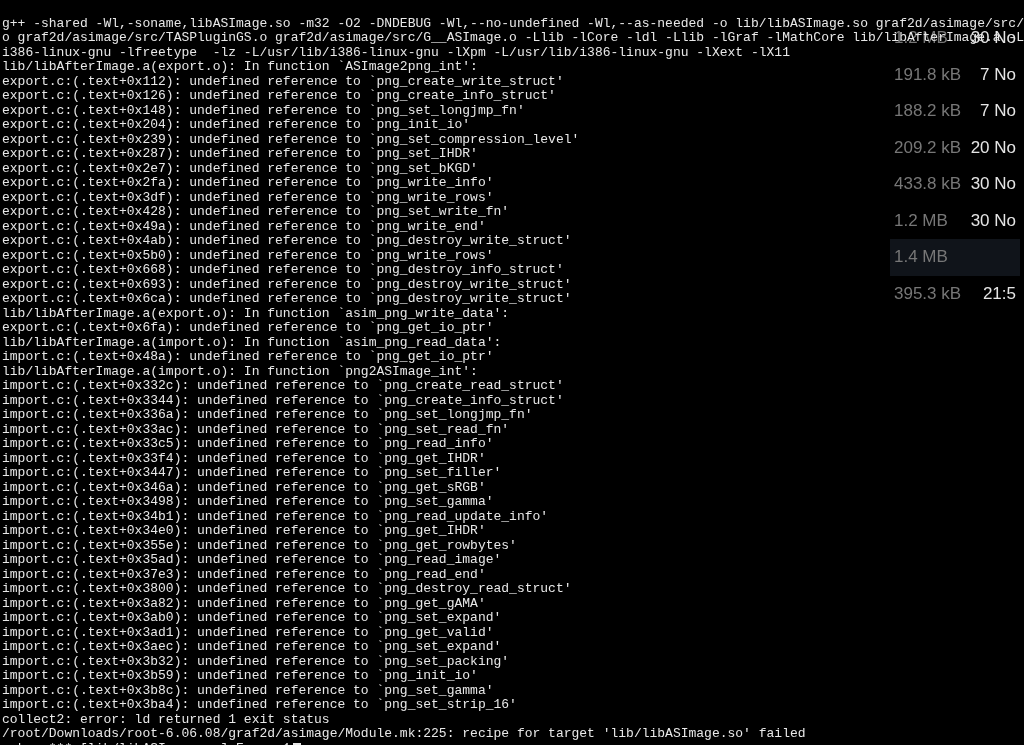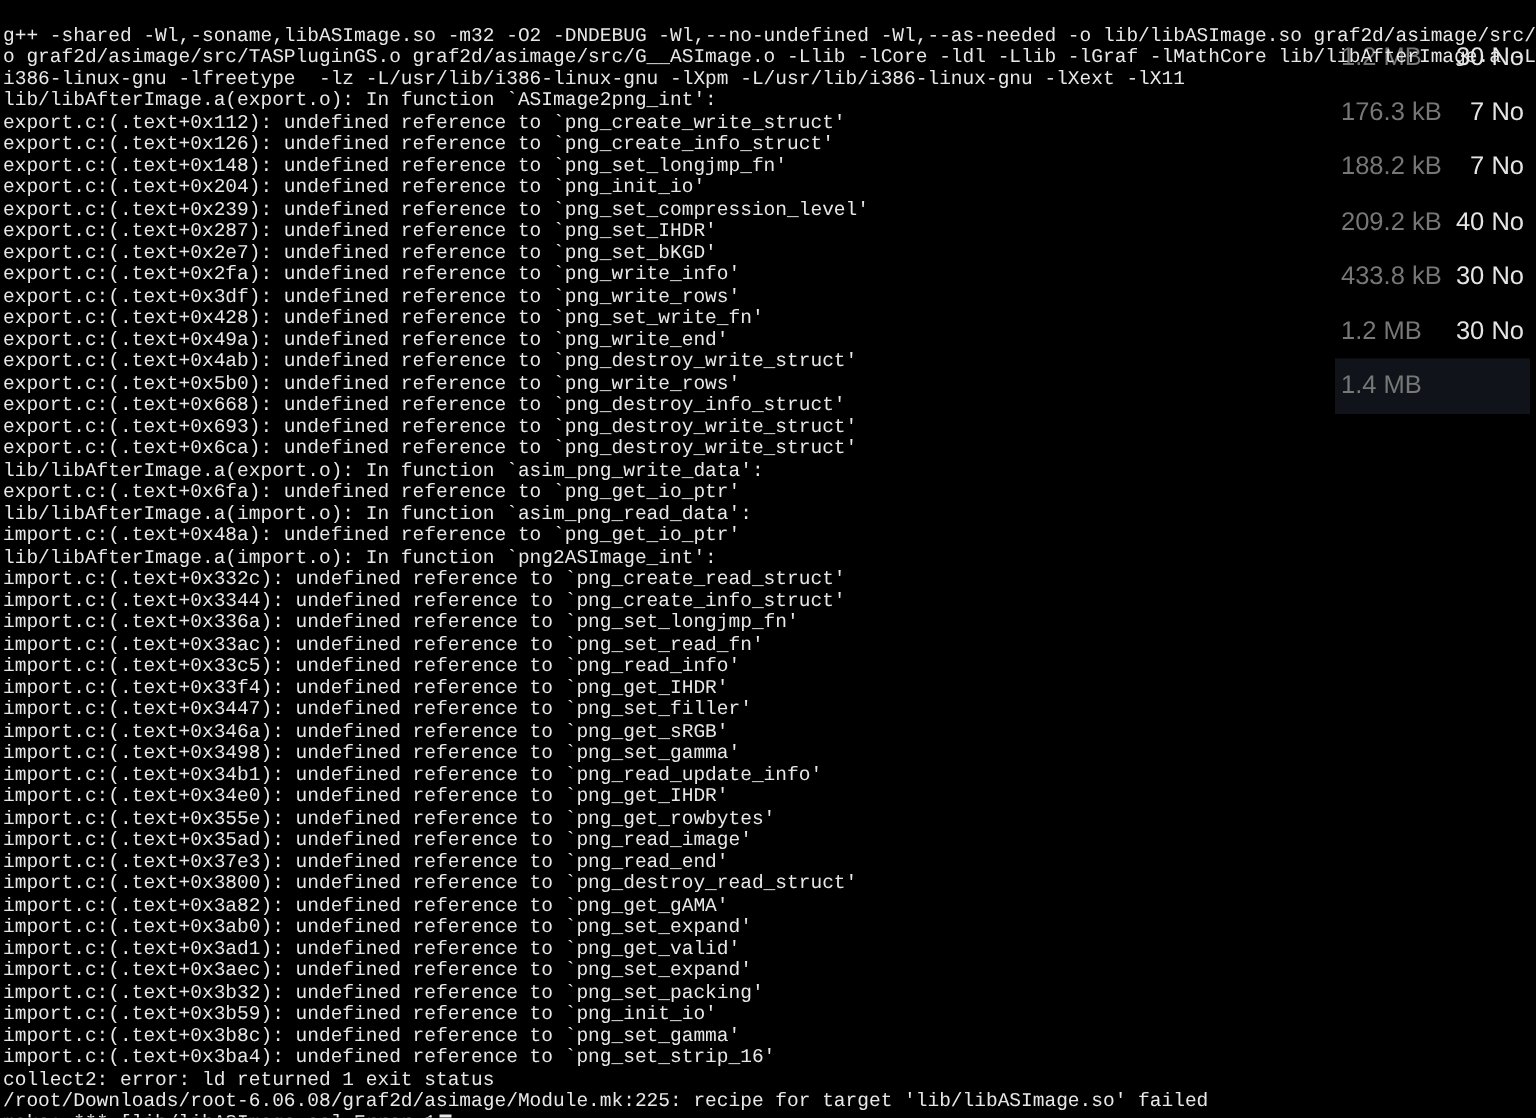--- a/index.html
+++ b/index.html
@@ -64,39 +64,43 @@
   </style>
 </head>
 <body>
 
 <div class="background-files">
 <div class="bg-row">
       <span class="bg-size">1.2 MB</span>
       <span class="bg-date">30 No</span>
     </div>
     <div class="bg-row">
-      <span class="bg-size">176.3 kB</span>
+      <span class="bg-size">191.8 kB</span>
       <span class="bg-date">7 No</span>
     </div>
     <div class="bg-row">
       <span class="bg-size">188.2 kB</span>
       <span class="bg-date">7 No</span>
     </div>
     <div class="bg-row">
       <span class="bg-size">209.2 kB</span>
-      <span class="bg-date">40 No</span>
+      <span class="bg-date">20 No</span>
     </div>
     <div class="bg-row">
       <span class="bg-size">433.8 kB</span>
       <span class="bg-date">30 No</span>
     </div>
     <div class="bg-row">
       <span class="bg-size">1.2 MB</span>
       <span class="bg-date">30 No</span>
     </div>
     <div class="bg-row highlight">
       <span class="bg-size">1.4 MB</span>
       <span class="bg-date"></span>
     </div>
+    <div class="bg-row">
+      <span class="bg-size">395.3 kB</span>
+      <span class="bg-date">21:5</span>
+    </div>
   </div>
 
 <div class="terminal">
 <span class="line">g++ -shared -Wl,-soname,libASImage.so -m32 -O2 -DNDEBUG -Wl,--no-undefined -Wl,--as-needed -o lib/libASImage.so graf2d/asimage/src/TASImage.</span><span class="line">o graf2d/asimage/src/TASPluginGS.o graf2d/asimage/src/G__ASImage.o -Llib -lCore -ldl -Llib -lGraf -lMathCore lib/libAfterImage.a -L/usr/lib/</span><span class="line">i386-linux-gnu -lfreetype  -lz -L/usr/lib/i386-linux-gnu -lXpm -L/usr/lib/i386-linux-gnu -lXext -lX11</span><span class="line">lib/libAfterImage.a(export.o): In function `ASImage2png_int':</span><span class="line">export.c:(.text+0x112): undefined reference to `png_create_write_struct'</span><span class="line">export.c:(.text+0x126): undefined reference to `png_create_info_struct'</span><span class="line">export.c:(.text+0x148): undefined reference to `png_set_longjmp_fn'</span><span class="line">export.c:(.text+0x204): undefined reference to `png_init_io'</span><span class="line">export.c:(.text+0x239): undefined reference to `png_set_compression_level'</span><span class="line">export.c:(.text+0x287): undefined reference to `png_set_IHDR'</span><span class="line">export.c:(.text+0x2e7): undefined reference to `png_set_bKGD'</span><span class="line">export.c:(.text+0x2fa): undefined reference to `png_write_info'</span><span class="line">export.c:(.text+0x3df): undefined reference to `png_write_rows'</span><span class="line">export.c:(.text+0x428): undefined reference to `png_set_write_fn'</span><span class="line">export.c:(.text+0x49a): undefined reference to `png_write_end'</span><span class="line">export.c:(.text+0x4ab): undefined reference to `png_destroy_write_struct'</span><span class="line">export.c:(.text+0x5b0): undefined reference to `png_write_rows'</span><span class="line">export.c:(.text+0x668): undefined reference to `png_destroy_info_struct'</span><span class="line">export.c:(.text+0x693): undefined reference to `png_destroy_write_struct'</span><span class="line">export.c:(.text+0x6ca): undefined reference to `png_destroy_write_struct'</span><span class="line">lib/libAfterImage.a(export.o): In function `asim_png_write_data':</span><span class="line">export.c:(.text+0x6fa): undefined reference to `png_get_io_ptr'</span><span class="line">lib/libAfterImage.a(import.o): In function `asim_png_read_data':</span><span class="line">import.c:(.text+0x48a): undefined reference to `png_get_io_ptr'</span><span class="line">lib/libAfterImage.a(import.o): In function `png2ASImage_int':</span><span class="line">import.c:(.text+0x332c): undefined reference to `png_create_read_struct'</span><span class="line">import.c:(.text+0x3344): undefined reference to `png_create_info_struct'</span><span class="line">import.c:(.text+0x336a): undefined reference to `png_set_longjmp_fn'</span><span class="line">import.c:(.text+0x33ac): undefined reference to `png_set_read_fn'</span><span class="line">import.c:(.text+0x33c5): undefined reference to `png_read_info'</span><span class="line">import.c:(.text+0x33f4): undefined reference to `png_get_IHDR'</span><span class="line">import.c:(.text+0x3447): undefined reference to `png_set_filler'</span><span class="line">import.c:(.text+0x346a): undefined reference to `png_get_sRGB'</span><span class="line">import.c:(.text+0x3498): undefined reference to `png_set_gamma'</span><span class="line">import.c:(.text+0x34b1): undefined reference to `png_read_update_info'</span><span class="line">import.c:(.text+0x34e0): undefined reference to `png_get_IHDR'</span><span class="line">import.c:(.text+0x355e): undefined reference to `png_get_rowbytes'</span><span class="line">import.c:(.text+0x35ad): undefined reference to `png_read_image'</span><span class="line">import.c:(.text+0x37e3): undefined reference to `png_read_end'</span><span class="line">import.c:(.text+0x3800): undefined reference to `png_destroy_read_struct'</span><span class="line">import.c:(.text+0x3a82): undefined reference to `png_get_gAMA'</span><span class="line">import.c:(.text+0x3ab0): undefined reference to `png_set_expand'</span><span class="line">import.c:(.text+0x3ad1): undefined reference to `png_get_valid'</span><span class="line">import.c:(.text+0x3aec): undefined reference to `png_set_expand'</span><span class="line">import.c:(.text+0x3b32): undefined reference to `png_set_packing'</span><span class="line">import.c:(.text+0x3b59): undefined reference to `png_init_io'</span><span class="line">import.c:(.text+0x3b8c): undefined reference to `png_set_gamma'</span><span class="line">import.c:(.text+0x3ba4): undefined reference to `png_set_strip_16'</span><span class="line">collect2: error: ld returned 1 exit status</span><span class="line">/root/Downloads/root-6.06.08/graf2d/asimage/Module.mk:225: recipe for target 'lib/libASImage.so' failed</span><span class="line">make: *** [lib/libASImage.so] Error 1<span class="cursor"></span></span></div>
 
 </body></html>

